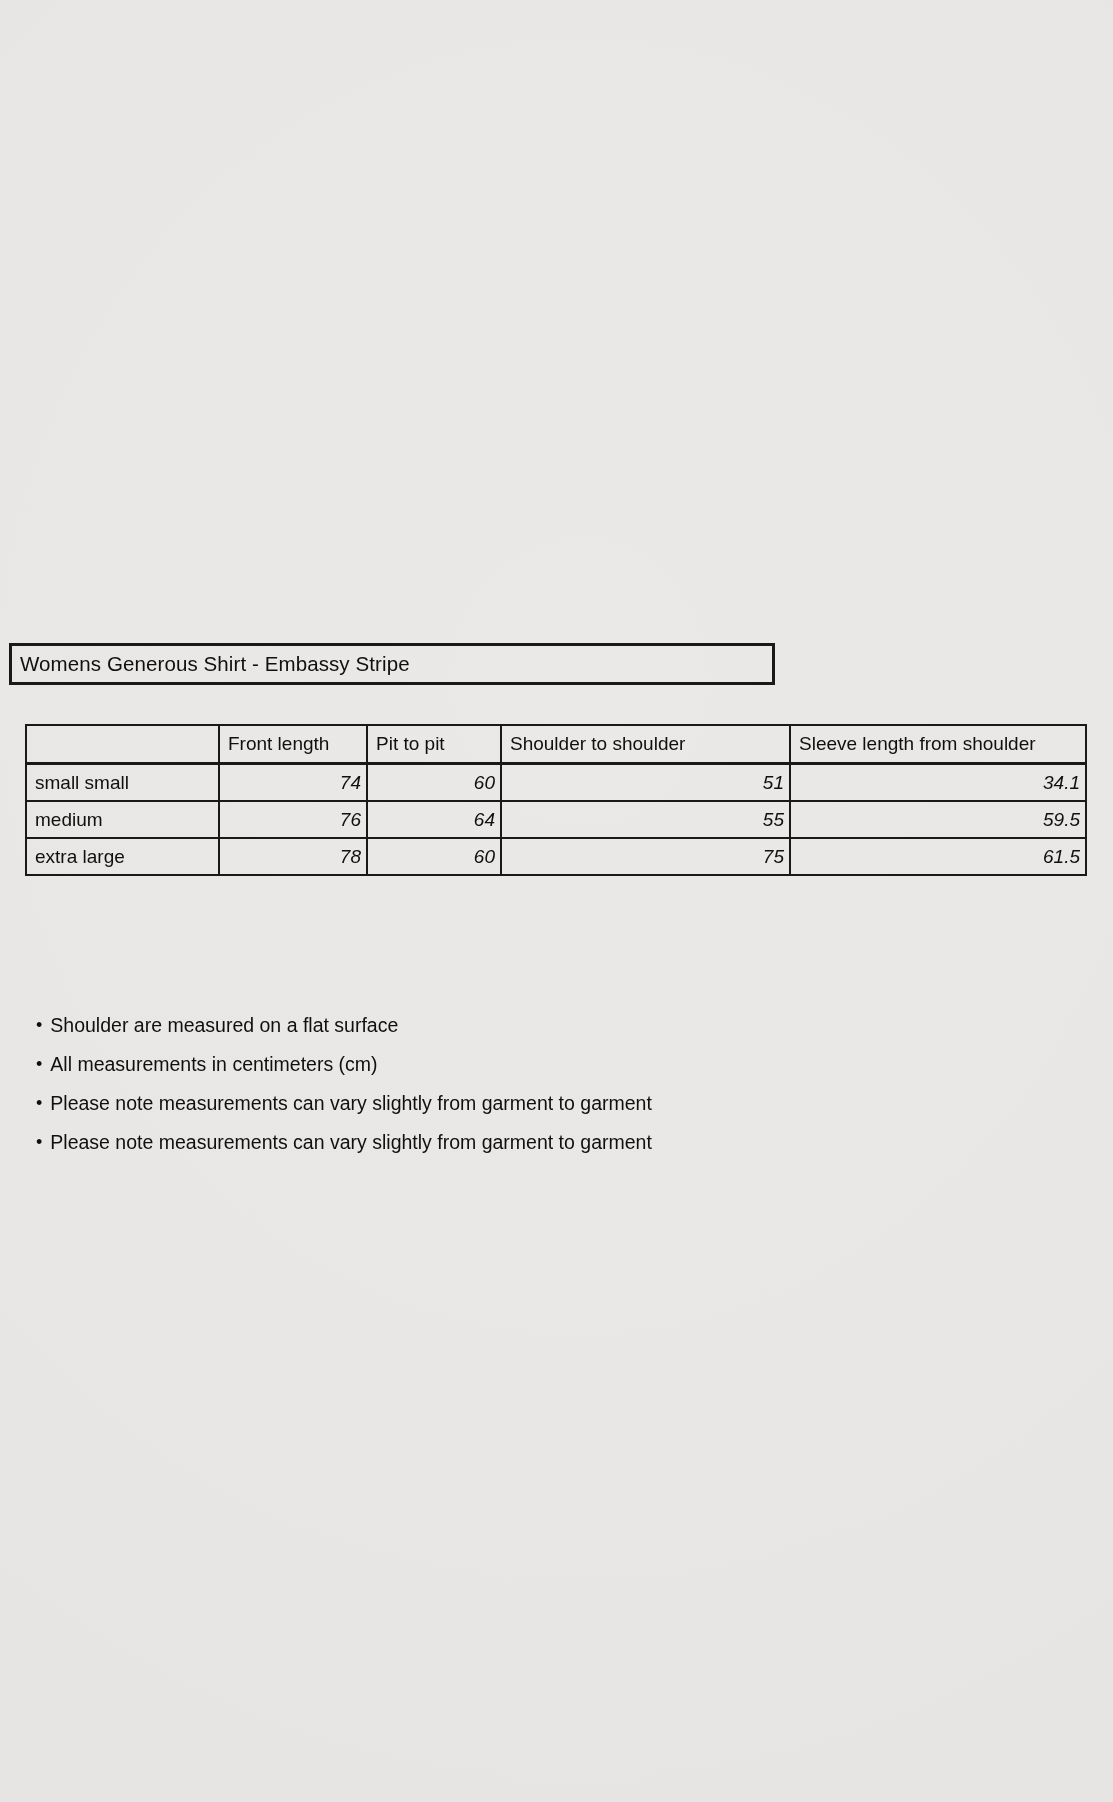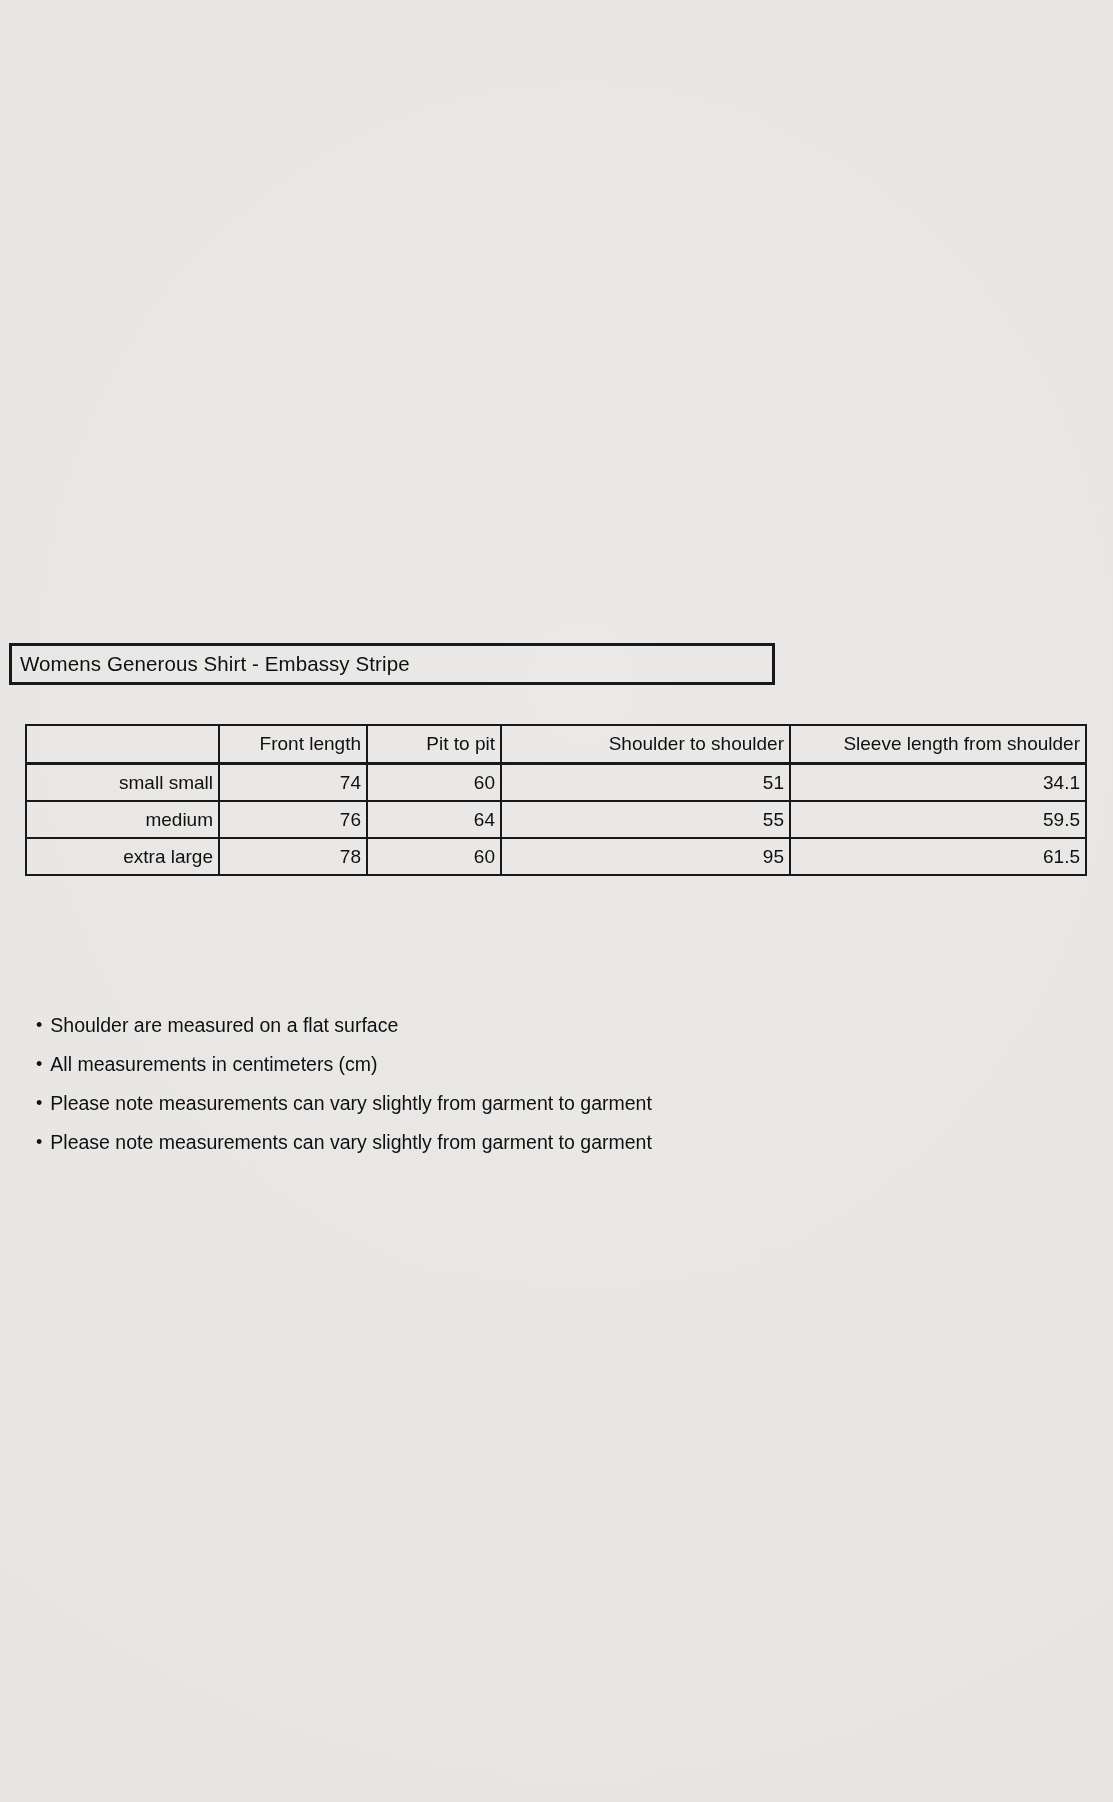--- a/index.html
+++ b/index.html
@@ -44,35 +44,36 @@
   .size-table col.c0 { width: 193px; }
   .size-table col.c1 { width: 148px; }
   .size-table col.c2 { width: 134px; }
   .size-table col.c3 { width: 289px; }
   .size-table col.c4 { width: 296px; }
   .size-table th,
   .size-table td {
     border: 2px solid #191919;
     padding: 0 5px 0 8px;
     font-weight: normal;
-    text-align: right;
+    text-align: left;
     white-space: nowrap;
     overflow: hidden;
     background: transparent;
   }
   .size-table thead th {
     height: 36px;
     border-bottom-width: 3px;
   }
   .size-table tbody td {
     height: 35px;
   }
   .size-table td.num {
     text-align: right;
     padding-right: 5px;
+    font-style: italic;
   }
 
   
   .notes {
     position: absolute;
     left: 36px;
     top: 1006px;
     margin: 0;
     padding: 0;
     list-style: none;
@@ -126,21 +127,21 @@
         <td>medium</td>
         <td class="num">76</td>
         <td class="num">64</td>
         <td class="num">55</td>
         <td class="num">59.5</td>
       </tr>
       <tr>
         <td>extra large</td>
         <td class="num">78</td>
         <td class="num">60</td>
-        <td class="num">95</td>
+        <td class="num">75</td>
         <td class="num">61.5</td>
       </tr>
     </tbody>
   </table>
 
   <ul class="notes">
     <li>
       <span class="bullet">•</span>
       <span>Shoulder are measured on a flat surface</span>
     </li>

